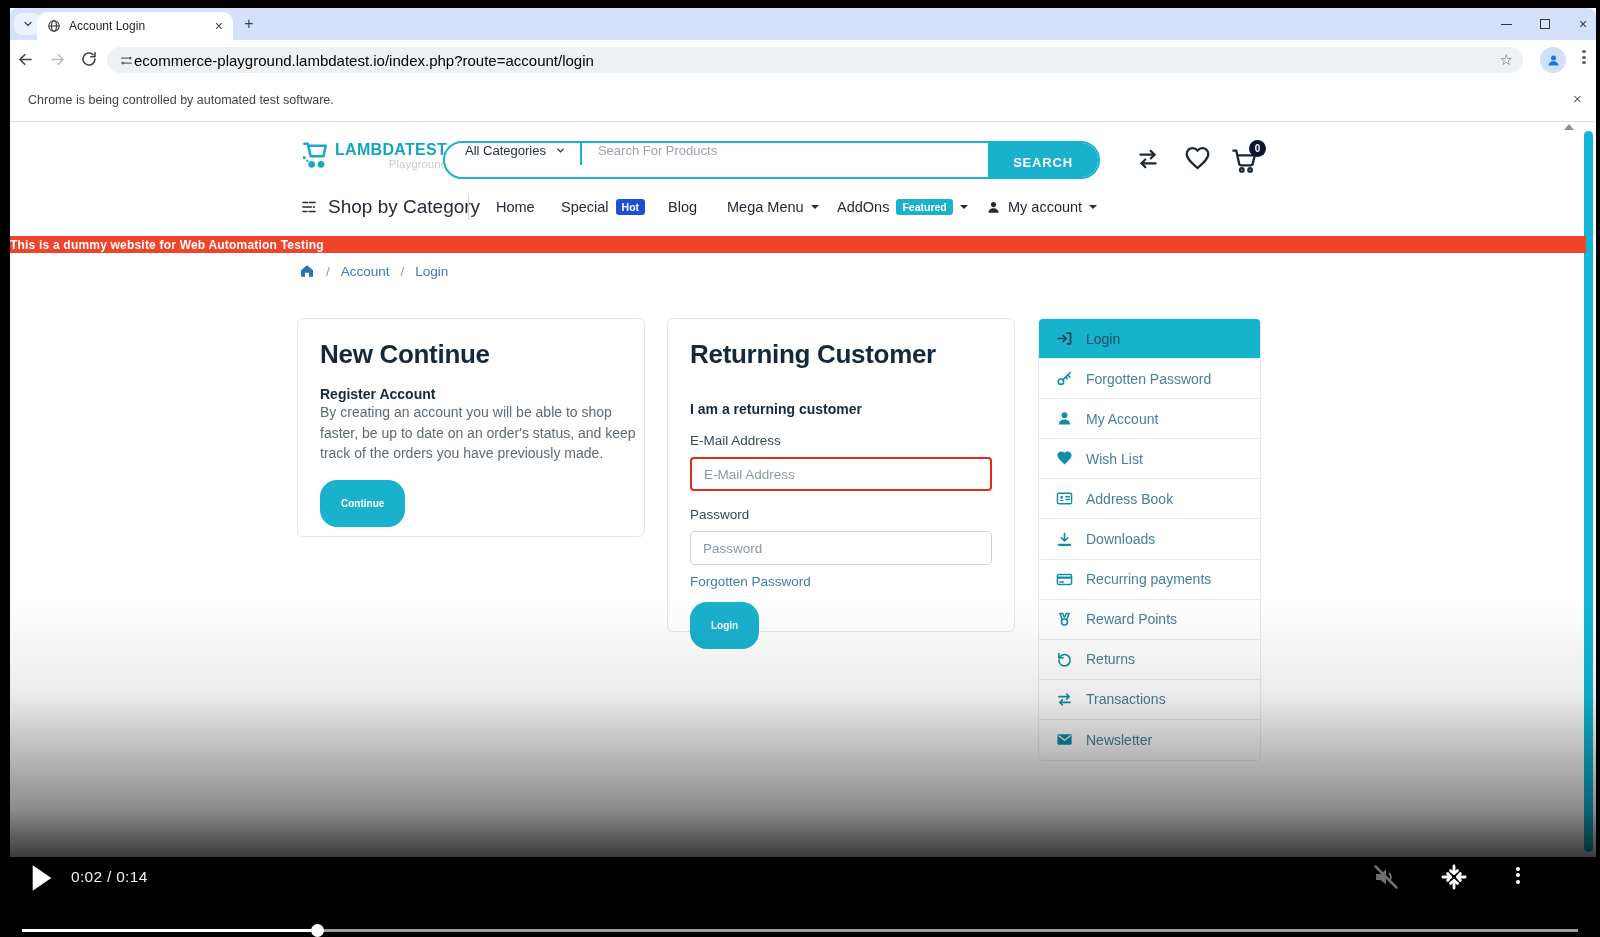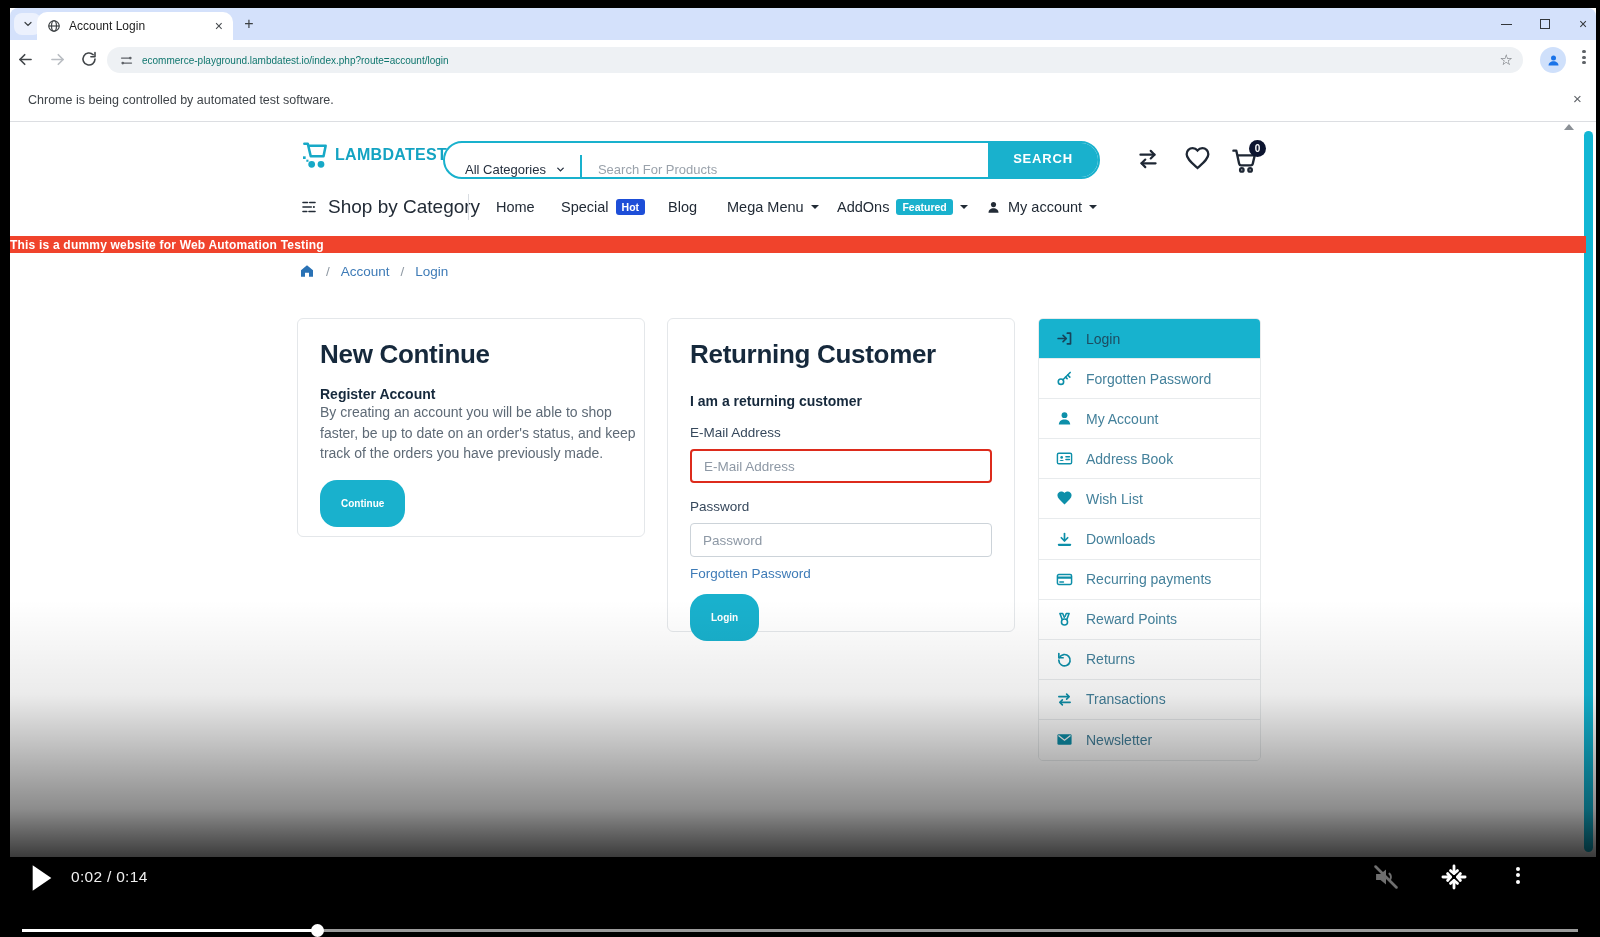--- a/index.html
+++ b/index.html
@@ -24,41 +24,41 @@
   .xglyph{font-size:14px;color:#45494d;line-height:1;cursor:pointer}
   #new-tab{left:239px;top:14px;width:20px;height:20px;font-size:16px;color:#3c4043;cursor:pointer}
   .winbtn{top:16px;width:18px;height:16px;color:#33363a;cursor:pointer}
   #win-min{left:1497px}#win-max{left:1536px}#win-close{left:1574px}
   #win-min i{display:block;width:11px;border-top:1.6px solid #33363a}
   #win-max i{display:block;width:10px;height:10px;border:1.6px solid #33363a}
 
   #toolbar{left:10px;top:40px;width:1586px;height:38px;background:#fff;}
   .navglyph{top:48px;width:22px;height:22px;color:#414549;cursor:pointer}
   #url-pill{left:107px;top:47px;width:1416px;height:26px;border-radius:13px;background:#eef1f4;display:flex;align-items:center;padding:0 10px 0 12px;}
-  #url-text{font-size:10px;color:#0f766e;margin-left:8px;flex:1;white-space:nowrap;overflow:hidden}
+  #url-text{font-size:15px;color:#000000;margin-left:0;flex:1;white-space:nowrap;overflow:hidden}
   #star-icon{font-size:15px;color:#5f6368;cursor:pointer}
   #avatar{left:1540px;top:47px;width:26px;height:26px;border-radius:50%;background:#cfe0fb;cursor:pointer}
   #menu-dots{left:1576px;top:48px;width:16px;height:22px;cursor:pointer}
   .vdots i{display:block;width:3.4px;height:3.4px;border-radius:50%;background:#5f6368;margin:2.1px auto}
 
   #infobar{left:10px;top:78px;width:1586px;height:44px;background:#fff;border-bottom:1px solid #dcdee2;}
   #infobar-text{left:28px;top:93px;font-size:12.5px;color:#3f4449}
   #infobar-close{left:1573px;top:91px;font-size:15px;color:#5f6368}
 
   
   #page{left:10px;top:122px;width:1586px;height:735px;background:#fff;}
   #scrollbar{left:1584px;top:131px;width:9px;height:721px;border-radius:5px;background:#12b6d4;}
   #scroll-up{left:1564px;top:124px;width:0;height:0;border-left:5px solid transparent;border-right:5px solid transparent;border-bottom:6px solid #8b9096;}
 
   
   #logo{left:299px;top:139px;display:flex;align-items:center;gap:4px;cursor:pointer}
-  #logo-text{display:flex;align-items:flex-end}
+  #logo-text{display:flex;flex-direction:column;align-items:flex-end}
   #logo-primary{font-size:16px;font-weight:800;letter-spacing:.3px;color:#14a3c2}
   #logo-secondary{font-size:11.5px;color:#c8ccd2;margin-top:-1px}
-  #search-bar{left:443px;top:141px;width:657px;height:38px;border:2px solid var(--c-accent);border-radius:19px;background:#fff;display:flex;align-items:flex-end;overflow:hidden}
+  #search-bar{left:443px;top:141px;width:657px;height:38px;border:2px solid var(--c-accent);border-radius:19px;background:#fff;display:flex;align-items:flex-start;overflow:hidden}
   #category-select{display:flex;align-items:center;gap:9px;padding:0 14px 0 20px;font-size:13px;color:#252f3e;font-weight:500;cursor:pointer;white-space:nowrap}
   #search-divider{width:2px;height:22px;background:var(--c-accent)}
   #search-input{border:none;outline:none;flex:1;font-size:13px;color:#252f3e;padding:0 10px 0 16px;background:transparent}
   #search-input::placeholder{color:#9aa2ab;opacity:1}
   #search-btn{width:110px;height:38px;background:var(--c-accent);color:#fff;border:none;font-size:13px;font-weight:700;letter-spacing:.8px;cursor:pointer}
   .hdr-icon{top:146px;color:#1e2734;cursor:pointer}
   #cart-badge{left:1249px;top:140px;width:17px;height:17px;border-radius:50%;background:#0d1530;color:#fff;font-size:10px;font-weight:700;z-index:3}
 
   
   .nav-item{top:196px;display:flex;align-items:center;font-size:14.5px;color:#222b36;font-weight:500;cursor:pointer;white-space:nowrap;height:22px}
@@ -305,21 +305,21 @@
 
   <div class="ab card" id="card-new">
     <h1>New Continue</h1>
     <h2>Register Account</h2>
     <p id="new-body">By creating an account you will be able to shop faster, be up to date on an order's status, and keep track of the orders you have previously made.</p>
     <button class="teal-btn">Continue</button>
   </div>
 
   <div class="ab card" id="card-return">
     <h1>Returning Customer</h1>
-    <h2 style="margin-top:23px">I am a returning customer</h2>
+    <h2 style="margin-top:31px">I am a returning customer</h2>
     <label class="field-label">E-Mail Address</label>
     <input class="field" id="email-input" placeholder="E-Mail Address" style="">
     <label class="field-label">Password</label>
     <input class="field" type="password" id="password-input" placeholder="Password" style="">
     <br>
     <span id="forgot-link">Forgotten Password</span>
     <br>
     <button class="teal-btn" style="margin-top:12px">Login</button>
   </div>
 
@@ -349,36 +349,36 @@
       <span class="sic ic">
           <svg width="17" height="17" viewBox="0 0 24 24" fill="currentColor">
             <circle cx="12" cy="7.3" r="4.1"></circle>
             <path d="M4 20.5c0-4.5 3.6-7.2 8-7.2s8 2.7 8 7.2z"></path>
           </svg>
         </span>
       <span>My Account</span>
     </div>
     <div class="side-item">
       <span class="sic ic">
+          <svg width="17" height="17" viewBox="0 0 24 24" fill="currentColor">
+            <path d="M12 20.3l-1.45-1.32C5.4 14.36 2 11.28 2 7.5 2 4.42 4.42 2 7.5 2c1.74 0 3.41.81 4.5 2.09C13.09 2.81 14.76 2 16.5 2 19.58 2 22 4.42 22 7.5c0 3.78-3.4 6.86-8.55 11.54L12 20.3z"></path>
+          </svg>
+        </span>
+      <span>Wish List</span>
+    </div>
+    <div class="side-item">
+      <span class="sic ic">
           <svg width="17" height="17" viewBox="0 0 24 24" fill="none" stroke="currentColor" stroke-width="2">
             <rect x="2" y="4.5" width="20" height="15" rx="2"></rect>
             <circle cx="8" cy="10.5" r="1.9" fill="currentColor" stroke="none"></circle>
             <path d="M5 15.7c.6-2 5.4-2 6 0z" fill="currentColor" stroke="none"></path>
             <path d="M14 9.5h5M14 13.5h5" stroke-linecap="round"></path>
           </svg>
         </span>
       <span>Address Book</span>
-    </div>
-    <div class="side-item">
-      <span class="sic ic">
-          <svg width="17" height="17" viewBox="0 0 24 24" fill="currentColor">
-            <path d="M12 20.3l-1.45-1.32C5.4 14.36 2 11.28 2 7.5 2 4.42 4.42 2 7.5 2c1.74 0 3.41.81 4.5 2.09C13.09 2.81 14.76 2 16.5 2 19.58 2 22 4.42 22 7.5c0 3.78-3.4 6.86-8.55 11.54L12 20.3z"></path>
-          </svg>
-        </span>
-      <span>Wish List</span>
     </div>
     <div class="side-item">
       <span class="sic ic">
           <svg width="17" height="17" viewBox="0 0 24 24" fill="none" stroke="currentColor" stroke-width="2.4" stroke-linecap="round" stroke-linejoin="round">
             <path d="M12 3.5v10"></path>
             <path d="M7.5 9.5l4.5 4.5 4.5-4.5"></path>
             <path d="M4 19.5h16" stroke-width="3"></path>
           </svg>
         </span>
       <span>Downloads</span>

